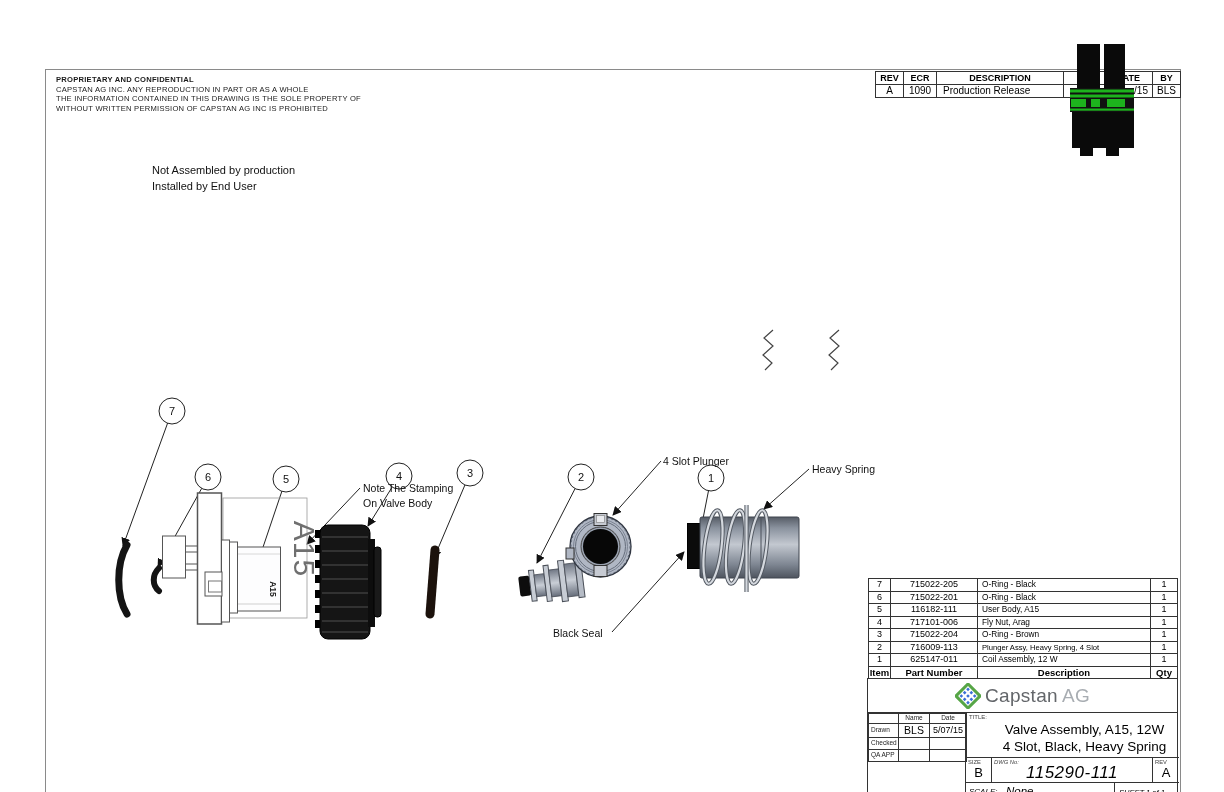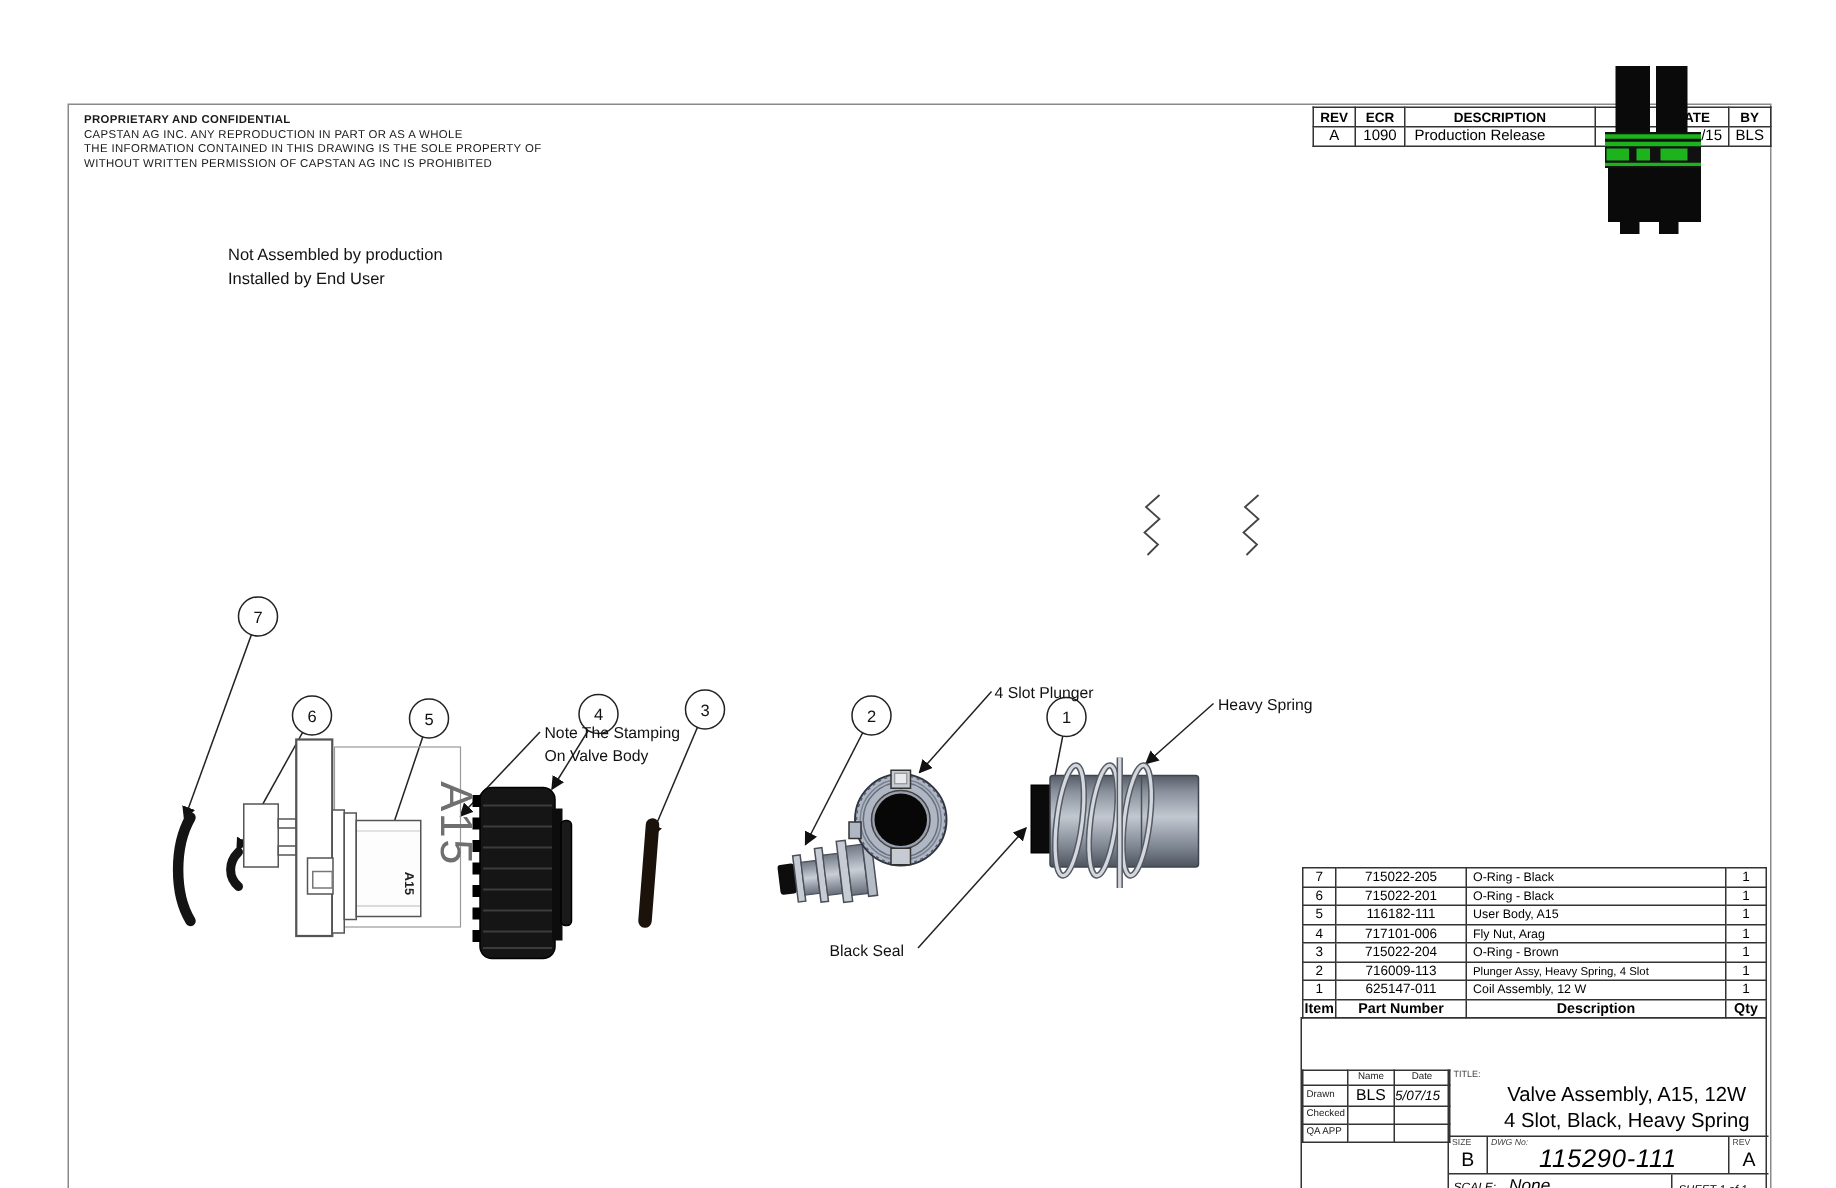--- a/index.html
+++ b/index.html
@@ -36,21 +36,21 @@
   .tblock{left:867px;top:642px;width:311px;height:120px;border:1px solid #333;z-index:2;box-sizing:border-box;}
   .logoRow{position:absolute;left:0;top:0;width:100%;height:34px;border-bottom:1px solid #333;box-sizing:border-box;display:flex;align-items:center;justify-content:center;gap:4px;}
   .logoTxt1{font-size:19px;color:#63666a;letter-spacing:.3px;}
   .logoTxt2{font-size:19px;color:#a8adb2;letter-spacing:.3px;}
   .sigArea{position:absolute;left:0;top:34px;width:98px;height:85px;border-right:1px solid #333;box-sizing:border-box;}
   .sigtbl{width:99px;}
   .sigtbl td{font-size:6.5px;line-height:1;}
   .sigtbl .hrow td{height:9px;text-align:center;color:#222;}
   .sigtbl .lab{padding-left:2px;color:#222;}
   .sigtbl .nm{font-size:10.5px;text-align:center;height:13px;}
-  .sigtbl .dt{font-size:9px;text-align:left;font-style:italic;}
+  .sigtbl .dt{font-size:9px;text-align:center;}
   .titleArea{position:absolute;left:98px;top:34px;width:213px;height:45px;border-bottom:1px solid #333;box-sizing:border-box;}
   .titleLabel{position:absolute;left:3px;top:1px;font-size:6px;color:#444;}
   .titleLines{position:absolute;left:12px;top:9px;width:100%;text-align:center;font-size:13.5px;line-height:16.5px;}
   .sizeRow{position:absolute;left:98px;top:79px;width:213px;height:24px;box-sizing:border-box;}
   .cellSize{position:absolute;left:0;top:0;width:26px;height:24px;border-right:1px solid #333;box-sizing:border-box;}
   .cellDwg{position:absolute;left:26px;top:0;width:161px;height:24px;border-right:1px solid #333;box-sizing:border-box;font-style:italic;}
   .cellRev{position:absolute;left:187px;top:0;width:26px;height:24px;box-sizing:border-box;}
   .miniLab{position:absolute;left:2px;top:1px;font-size:5.8px;color:#444;}
   .bigLetter{position:absolute;left:0;top:7px;width:100%;text-align:center;font-size:13px;}
   .dwgNo{position:absolute;left:0;top:5px;width:100%;text-align:center;font-size:17px;letter-spacing:.5px;}
@@ -164,20 +164,40 @@
     <tr class="hd">
       <td>Item</td>
       <td>Part Number</td>
       <td class="cDesc">Description</td>
       <td>Qty</td>
     </tr>
   </tbody>
     </table>
 
   <div class="tblock abs">
+    <div class="logoRow">
+      <svg width="26" height="26" viewBox="0 0 26 26">
+        <g transform="translate(13,13) rotate(45)">
+          <rect x="-8.5" y="-8.5" width="17" height="17" fill="#ffffff" stroke="#56a546" stroke-width="3"></rect>
+          <g fill="#3a6fd8" transform="rotate(0)">
+            <rect x="-6" y="-6" width="2.6" height="2.6"></rect>
+              <rect x="-1.3" y="-6" width="2.6" height="2.6"></rect>
+              <rect x="3.4" y="-6" width="2.6" height="2.6"></rect>
+            <rect x="-6" y="-1.3" width="2.6" height="2.6"></rect>
+              <rect x="-1.3" y="-1.3" width="2.6" height="2.6"></rect>
+              <rect x="3.4" y="-1.3" width="2.6" height="2.6"></rect>
+            <rect x="-6" y="3.4" width="2.6" height="2.6"></rect>
+              <rect x="-1.3" y="3.4" width="2.6" height="2.6"></rect>
+              <rect x="3.4" y="3.4" width="2.6" height="2.6"></rect>
+          </g>
+        </g>
+      </svg>
+      <span class="logoTxt1">Capstan</span>
+        <span class="logoTxt2">AG</span>
+    </div>
     <div class="sigArea">
       <table class="sigtbl">
         <colgroup>
             <col style="width:30px">
             <col style="width:31px">
             <col style="width:37px">
           </colgroup>
         <tbody>
             <tr class="hrow">
               <td></td>

